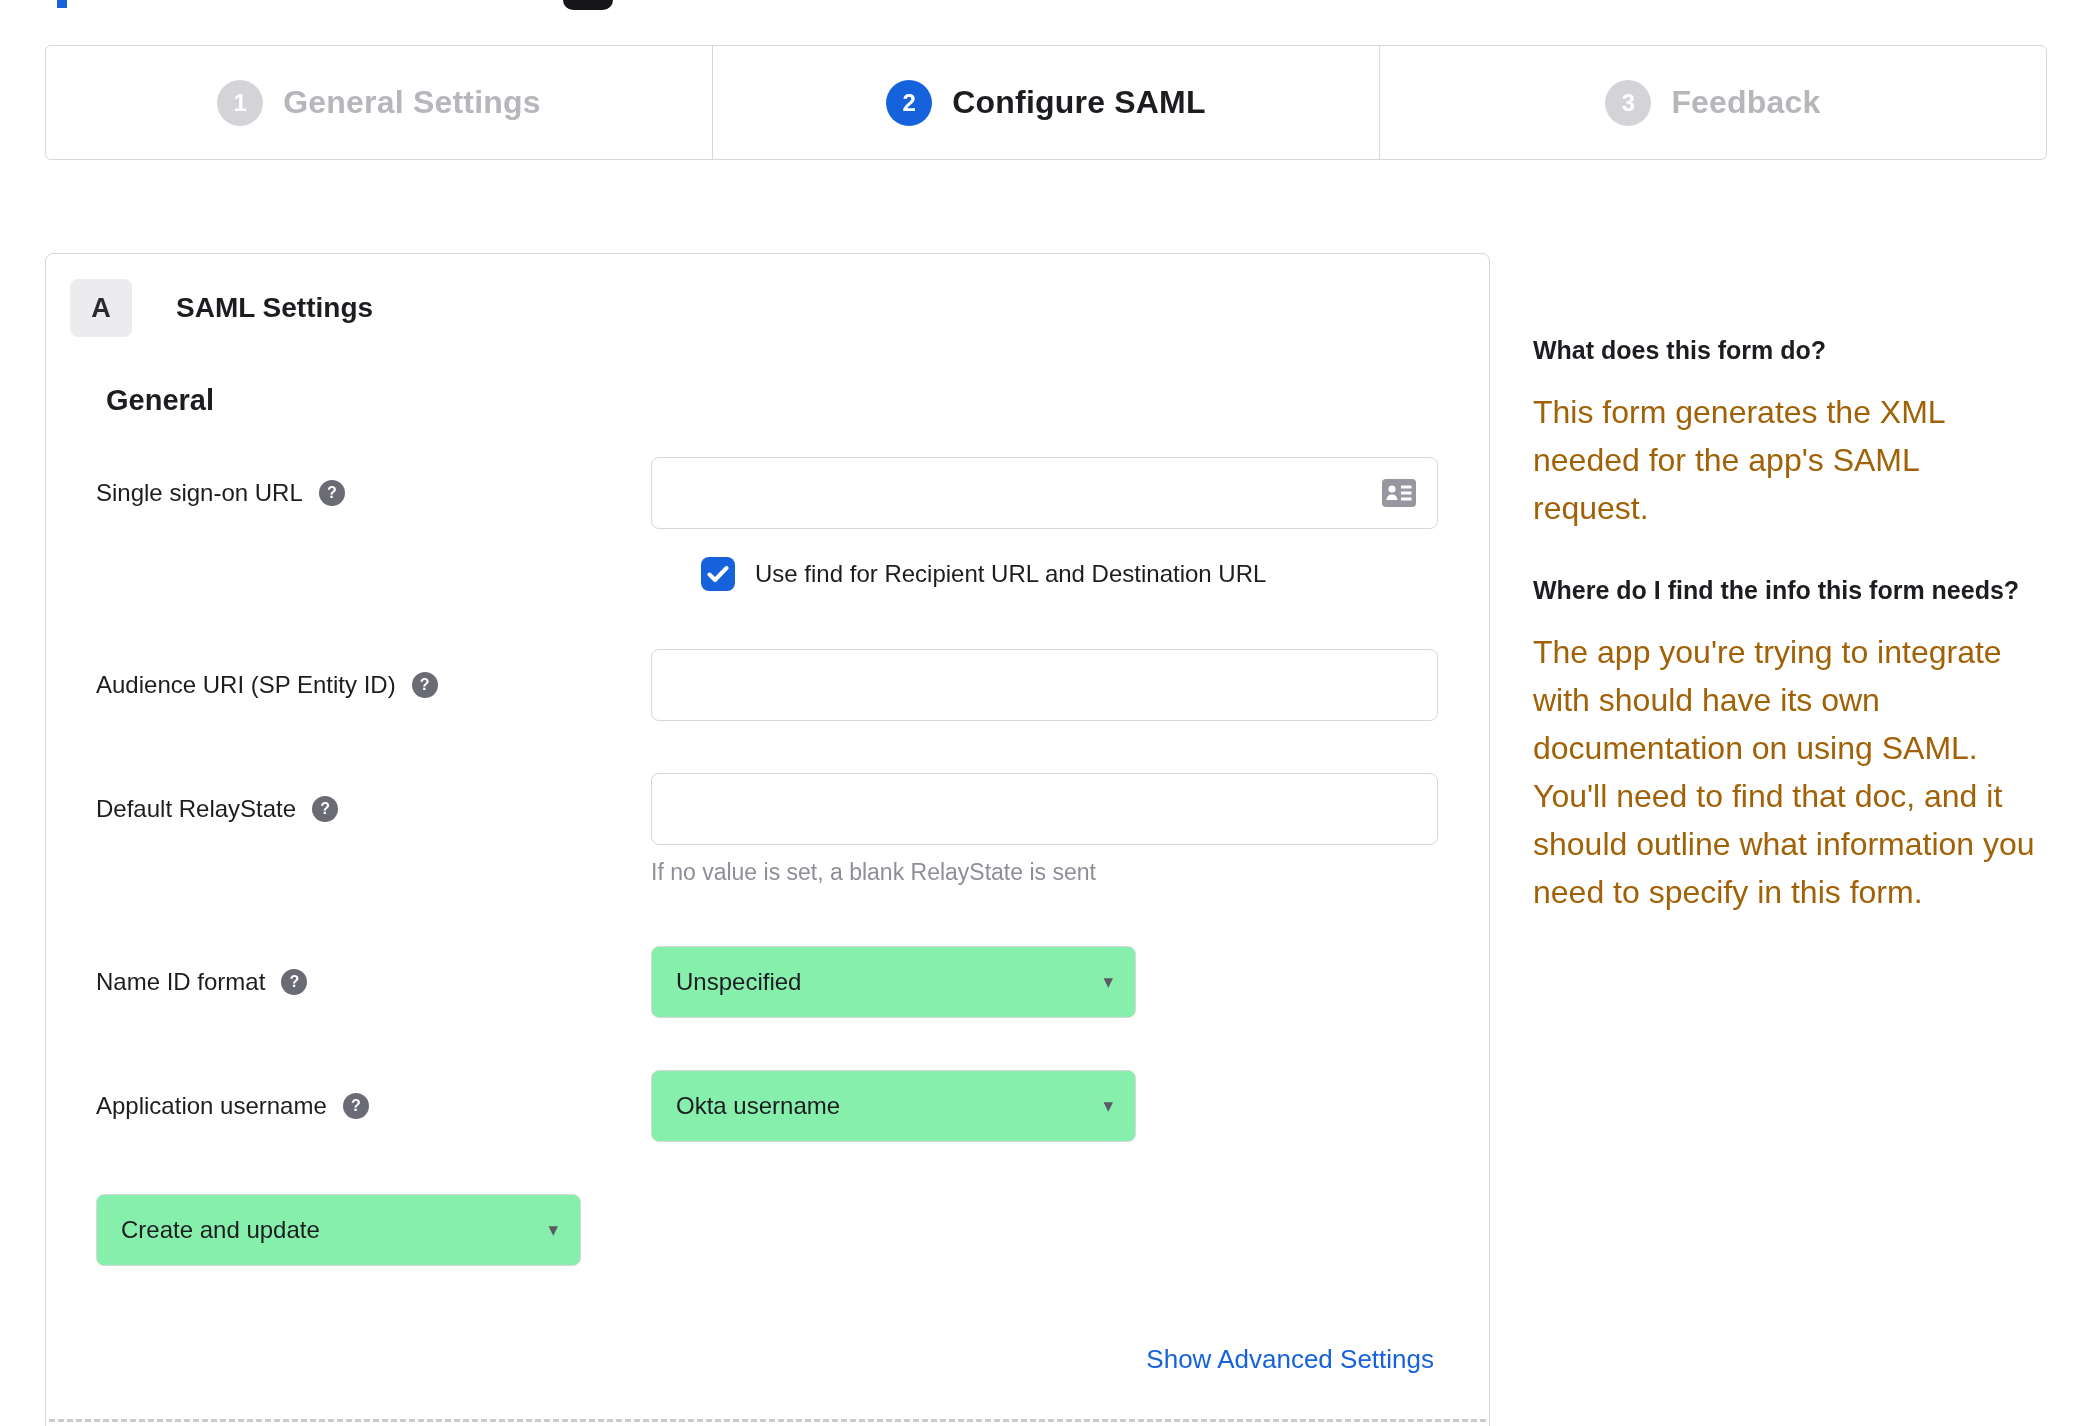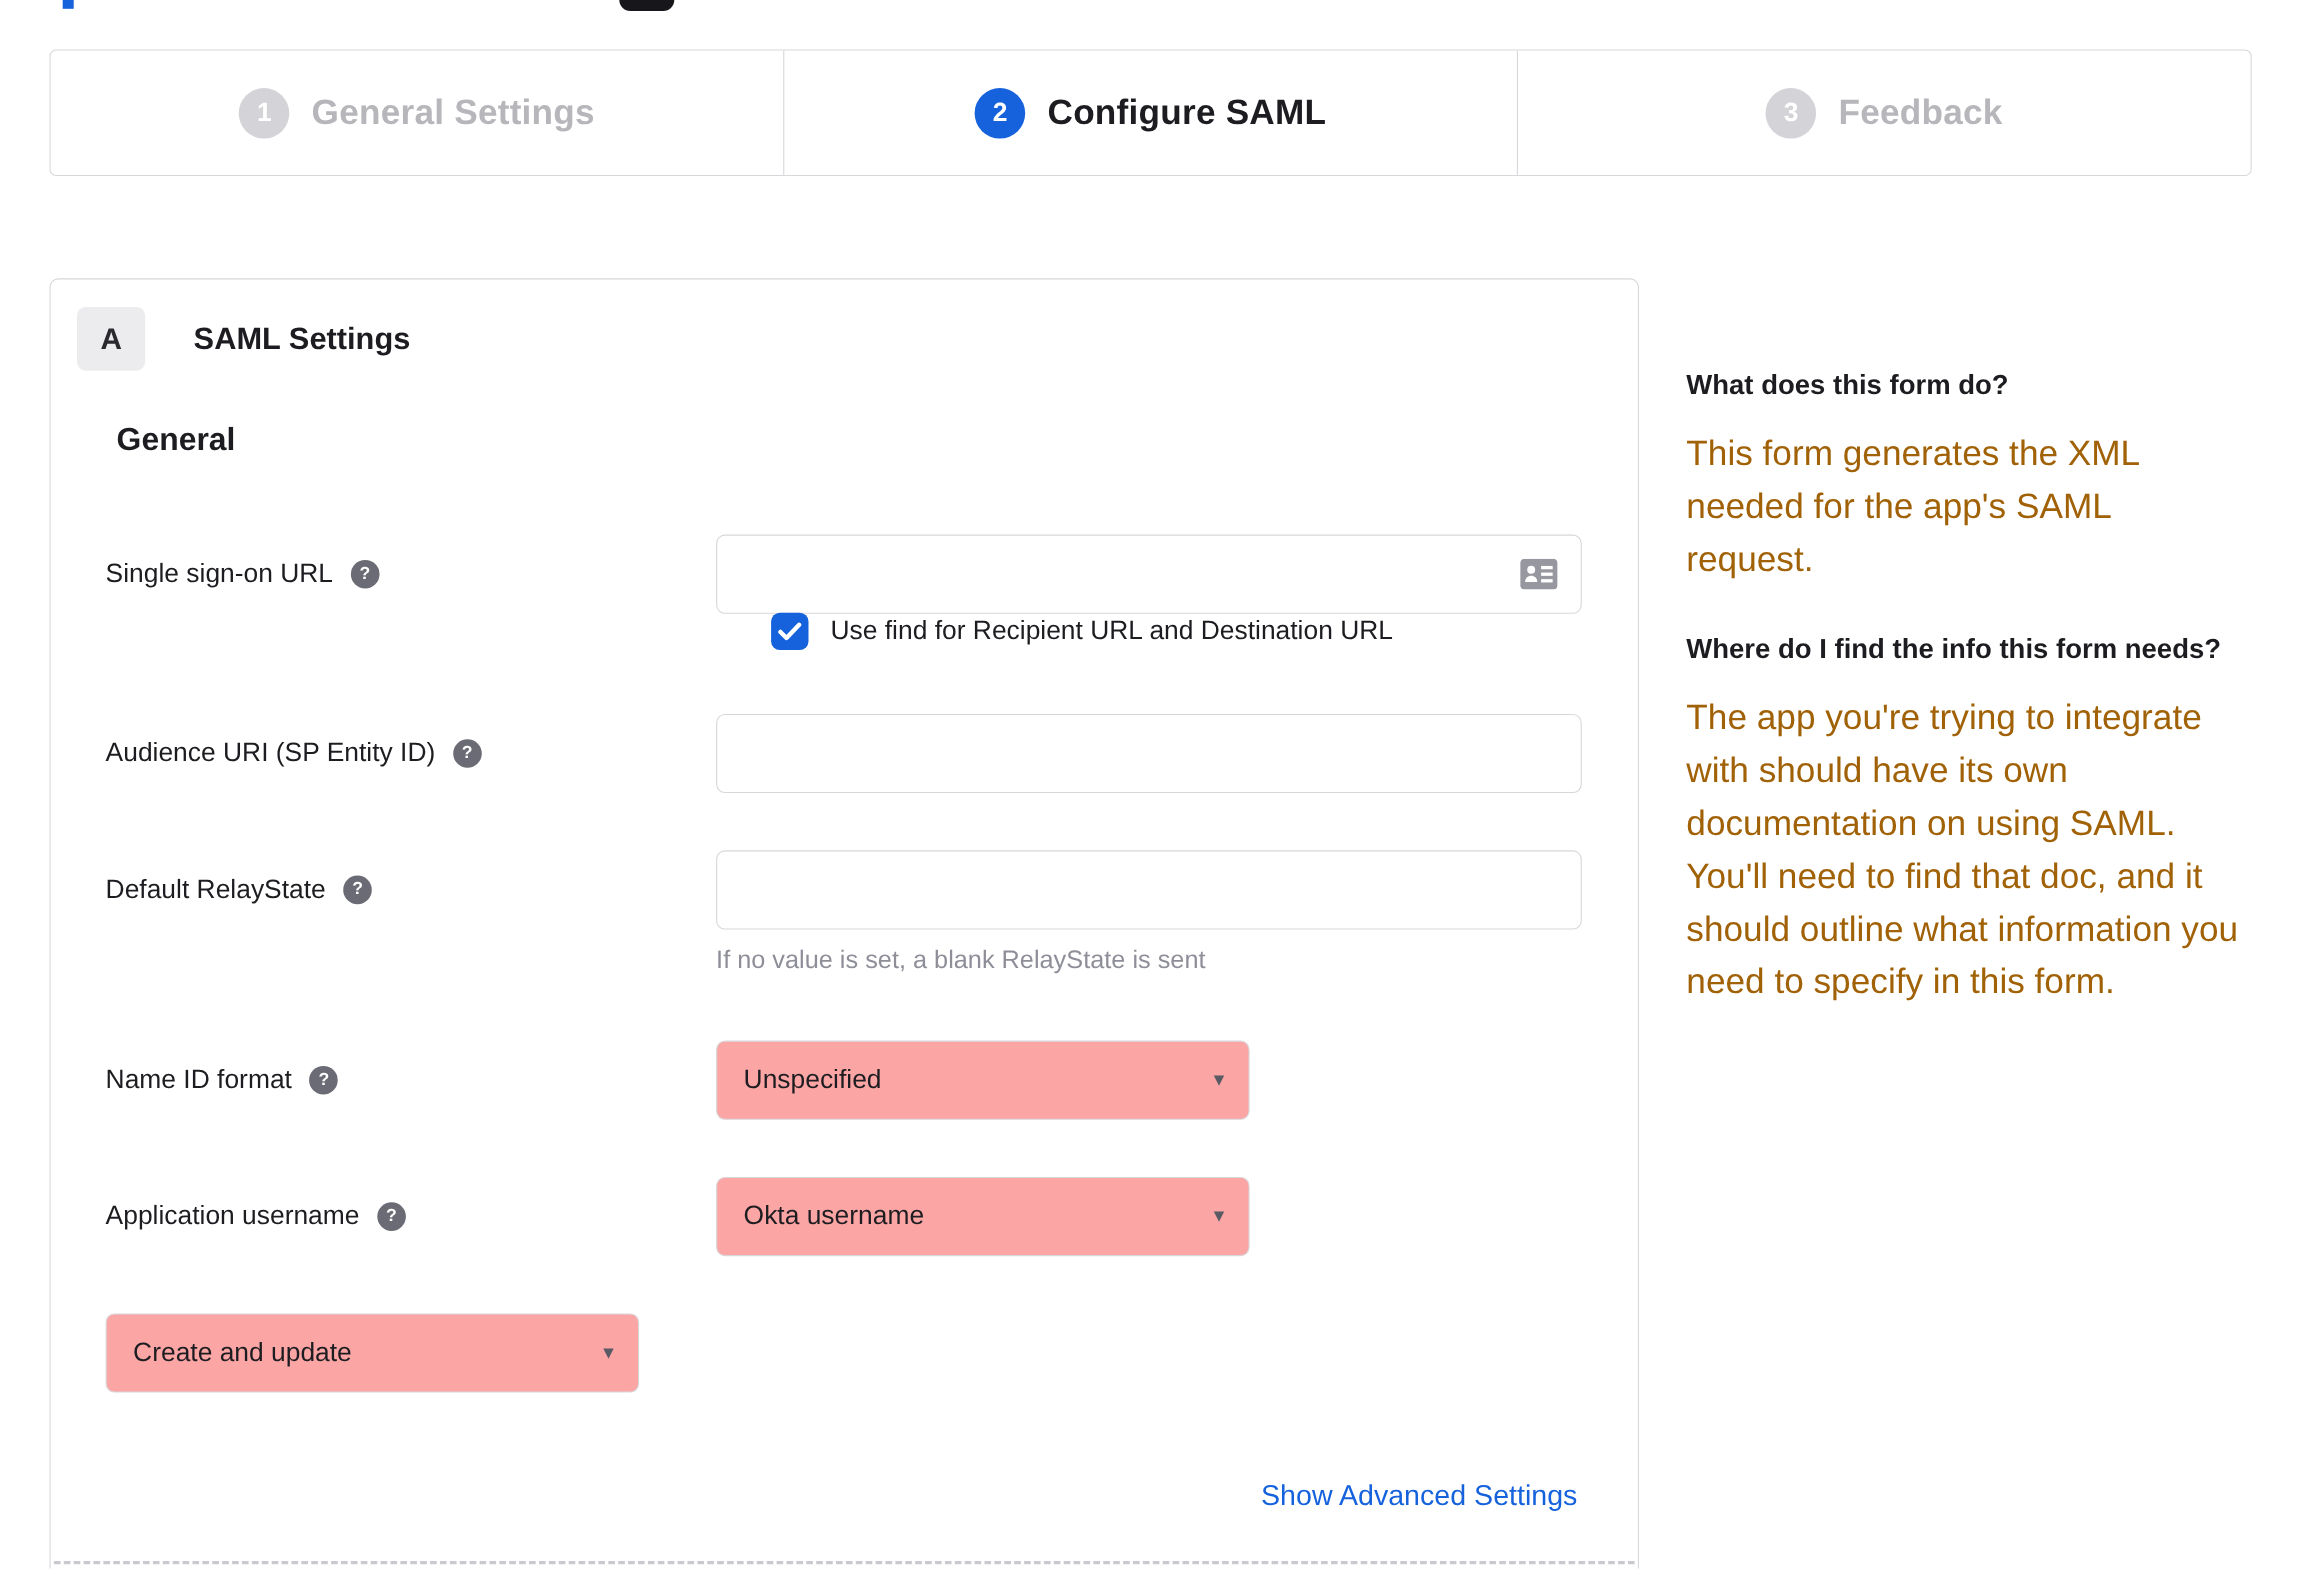--- a/index.html
+++ b/index.html
@@ -46,21 +46,21 @@
   .help-icon{width:26px;height:26px;border-radius:50%;background:#6b6b75;color:#fff;
     font-size:16px;font-weight:bold;display:flex;align-items:center;justify-content:center;cursor:pointer;flex:0 0 26px;}
   .control-cell{flex:1 1 auto;}
   .text-input-wrap{position:relative;width:787px;}
   .text-input{width:787px;height:72px;border:1px solid var(--border);border-radius:8px;background:#fff;
     font-size:24px;padding:0 70px 0 22px;color:var(--text-dark);outline:none;}
   .contact-icon{position:absolute;right:22px;top:22px;line-height:0;}
   .helper-text{margin-top:14px;font-size:23px;color:var(--text-gray);}
 
   .fake-select{position:relative;width:485px;height:72px;border:1px solid var(--border);border-radius:8px;
-    background:#fca5a5;display:flex;align-items:center;padding:0 48px 0 24px;cursor:pointer;}
+    background:#86efac;display:flex;align-items:center;padding:0 48px 0 24px;cursor:pointer;}
   .select-value{font-size:24px;color:var(--text-dark);}
   .select-caret{position:absolute;right:22px;top:50%;transform:translateY(-52%);
     font-size:19px;color:#5a5a64;}
 
   .checkbox-row{position:absolute;left:655px;display:flex;align-items:center;gap:20px;}
   .checkbox{width:34px;height:34px;border-radius:8px;background:var(--accent);
     display:flex;align-items:center;justify-content:center;cursor:pointer;flex:0 0 34px;}
   .checkbox-label{font-size:24px;color:var(--text-dark);}
 
   .advanced-row{position:absolute;right:55px;top:1090px;}
@@ -97,21 +97,21 @@
 
   <div class="card">
 
     <div class="card-header">
       <span class="badge-a">A</span>
       <span class="card-title">SAML Settings</span>
     </div>
 
     <div class="section-heading">General</div>
 
-    <div class="row" style="top:232px">
+    <div class="row" style="top:203px">
       <div class="label-cell">
         <span class="field-label">Single sign-on URL</span>
         <span class="help-icon">
             <span>?</span>
           </span>
       </div>
       <div class="control-cell">
         <div class="text-input-wrap">
           <input class="text-input" type="text" value="" style="">
           <span class="contact-icon">

